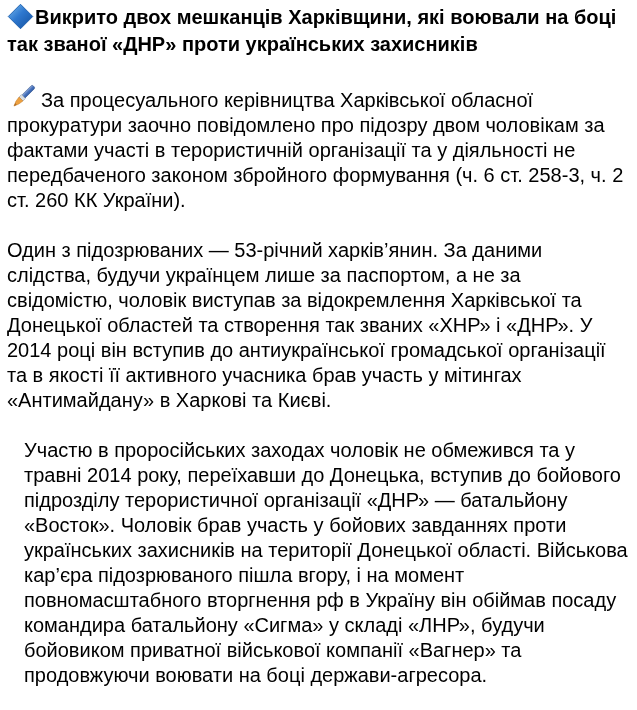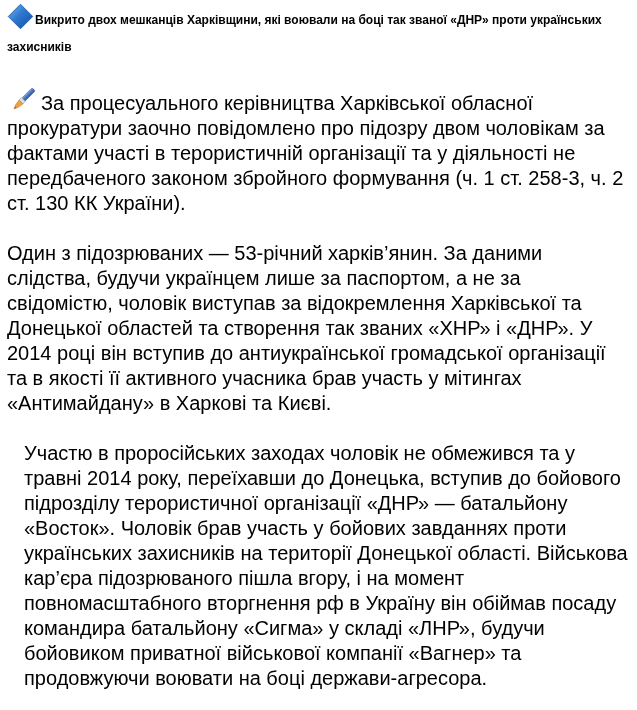--- a/index.html
+++ b/index.html
@@ -13,21 +13,21 @@
     overflow: hidden;
     font-family: "Liberation Sans", "DejaVu Sans", sans-serif;
     color: #000000;
   }
   .post {
     padding: 3px 6px 0 7px;
     font-size: 20px;
     line-height: 25px;
   }
   .title {
-    font-size: 12px;
+    font-size: 20px;
     font-weight: 700;
     line-height: 27px;
     margin: 0 0 26px 0;
   }
   .para {
     margin: 0 0 25px 0;
   }
   .para:last-child {
     margin-bottom: 0;
     margin-left: 17px;
@@ -70,19 +70,19 @@
             <stop offset="0.5" stop-color="#4a74bd"></stop>
             <stop offset="1" stop-color="#2f5ca8"></stop>
           </linearGradient>
         </defs>
         <g transform="rotate(45 16 16)">
           <rect x="13.6" y="-3" width="4.8" height="16.5" rx="1.6" fill="url(#bh)" stroke="#27497f" stroke-width="0.5"></rect>
           <rect x="12.9" y="13" width="6.2" height="3.8" fill="#d8dde3" stroke="#97a0ac" stroke-width="0.6"></rect>
           <path d="M12.9,16.8 L19.1,16.8 L18.2,22.5 L16,27.8 L13.8,22.5 Z" fill="#eda03f" stroke="#c07a28" stroke-width="0.5"></path>
           <path d="M14.6,23.8 L16,27.8 L17.4,23.8 L16,25.2 Z" fill="#a9651f"></path>
         </g>
-      </svg></span><span>За процесуального керівництва Харківської обласної прокуратури заочно повідомлено про підозру двом чоловікам за фактами участі в терористичній організації та у діяльності не передбаченого законом збройного формування (ч. 1 ст. 258-3, ч. 2 ст. 130 КК України).</span></p>
+      </svg></span><span>За процесуального керівництва Харківської обласної прокуратури заочно повідомлено про підозру двом чоловікам за фактами участі в терористичній організації та у діяльності не передбаченого законом збройного формування (ч. 6 ст. 258-3, ч. 2 ст. 260 КК України).</span></p>
 
   <p class="para"><span>Один з підозрюваних — 53-річний харків’янин. За даними слідства, будучи українцем лише за паспортом, а не за свідомістю, чоловік виступав за відокремлення Харківської та Донецької областей та створення так званих «ХНР» і «ДНР». У 2014 році він вступив до антиукраїнської громадської організації та в якості її активного учасника брав участь у мітингах «Антимайдану» в Харкові та Києві.</span></p>
 
   <p class="para"><span>Участю в проросійських заходах чоловік не обмежився та у травні 2014 року, переїхавши до Донецька, вступив до бойового підрозділу терористичної організації «ДНР» — батальйону «Восток». Чоловік брав участь у бойових завданнях проти українських захисників на території Донецької області. Військова кар’єра підозрюваного пішла вгору, і на момент повномасштабного вторгнення рф в Україну він обіймав посаду командира батальйону «Сигма» у складі «ЛНР», будучи бойовиком приватної військової компанії «Вагнер» та продовжуючи воювати на боці держави-агресора.</span></p>
 
 </div>
 
 </body></html>

